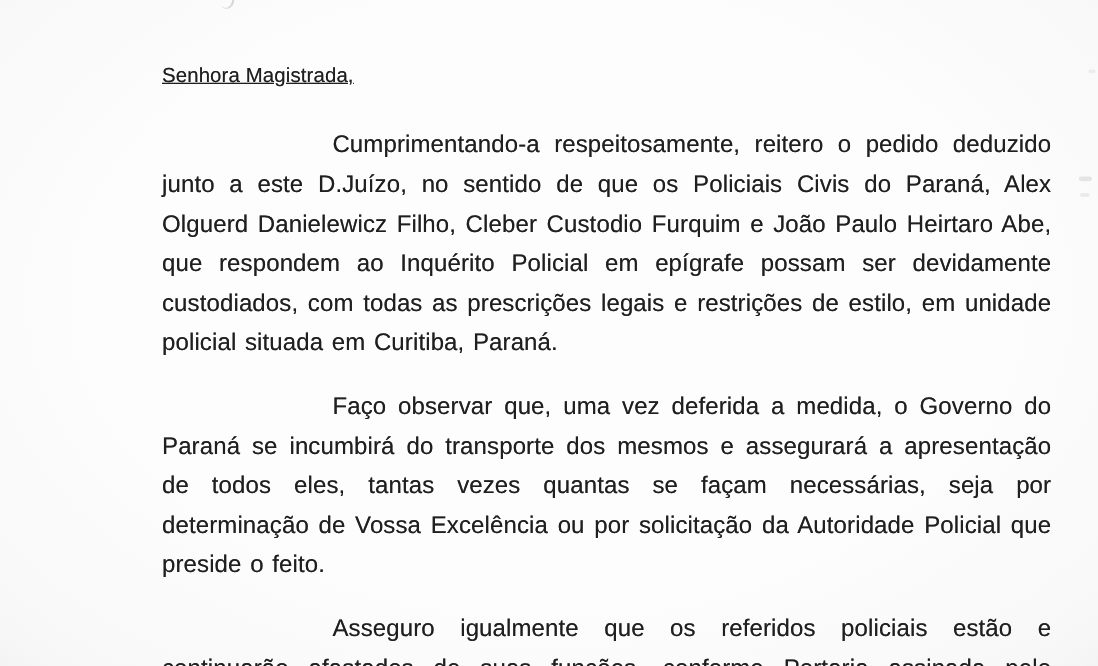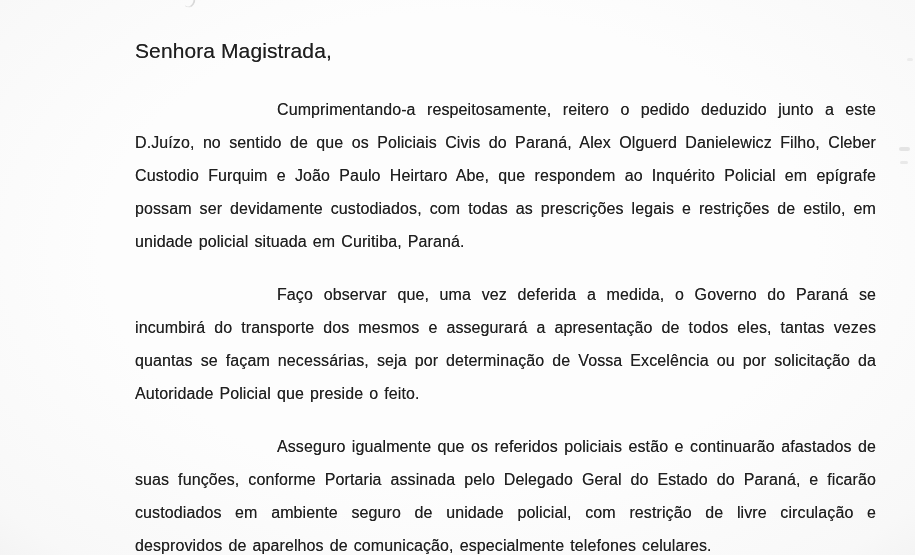--- a/index.html
+++ b/index.html
@@ -16,29 +16,30 @@
       font-family: "Liberation Sans", "DejaVu Sans", sans-serif;
       color: #1f1f1f;
     }
     .doc {
       position: absolute;
       left: 135px;
       top: 34px;
       width: 741px;
     }
     .salutation {
-      margin: 0 0 26px 0;
-      font-size: 21px;
+      margin: 12px 0 26px 0;
+      font-size: 17px;
       line-height: 33px;
       letter-spacing: 0.1px;
       text-shadow: 0 0 0.5px rgba(25,25,25,0.65);
+      text-decoration: underline;
     }
     .para {
       margin: 0 0 20px 0;
-      font-size: 16px;
+      font-size: 20px;
       line-height: 33px;
       letter-spacing: 0.1px;
       word-spacing: 1.5px;
       text-align: justify;
       text-indent: 142px;
       text-shadow: 0 0 0.5px rgba(25,25,25,0.65);
     }
     
     .artifact {
       position: absolute;

